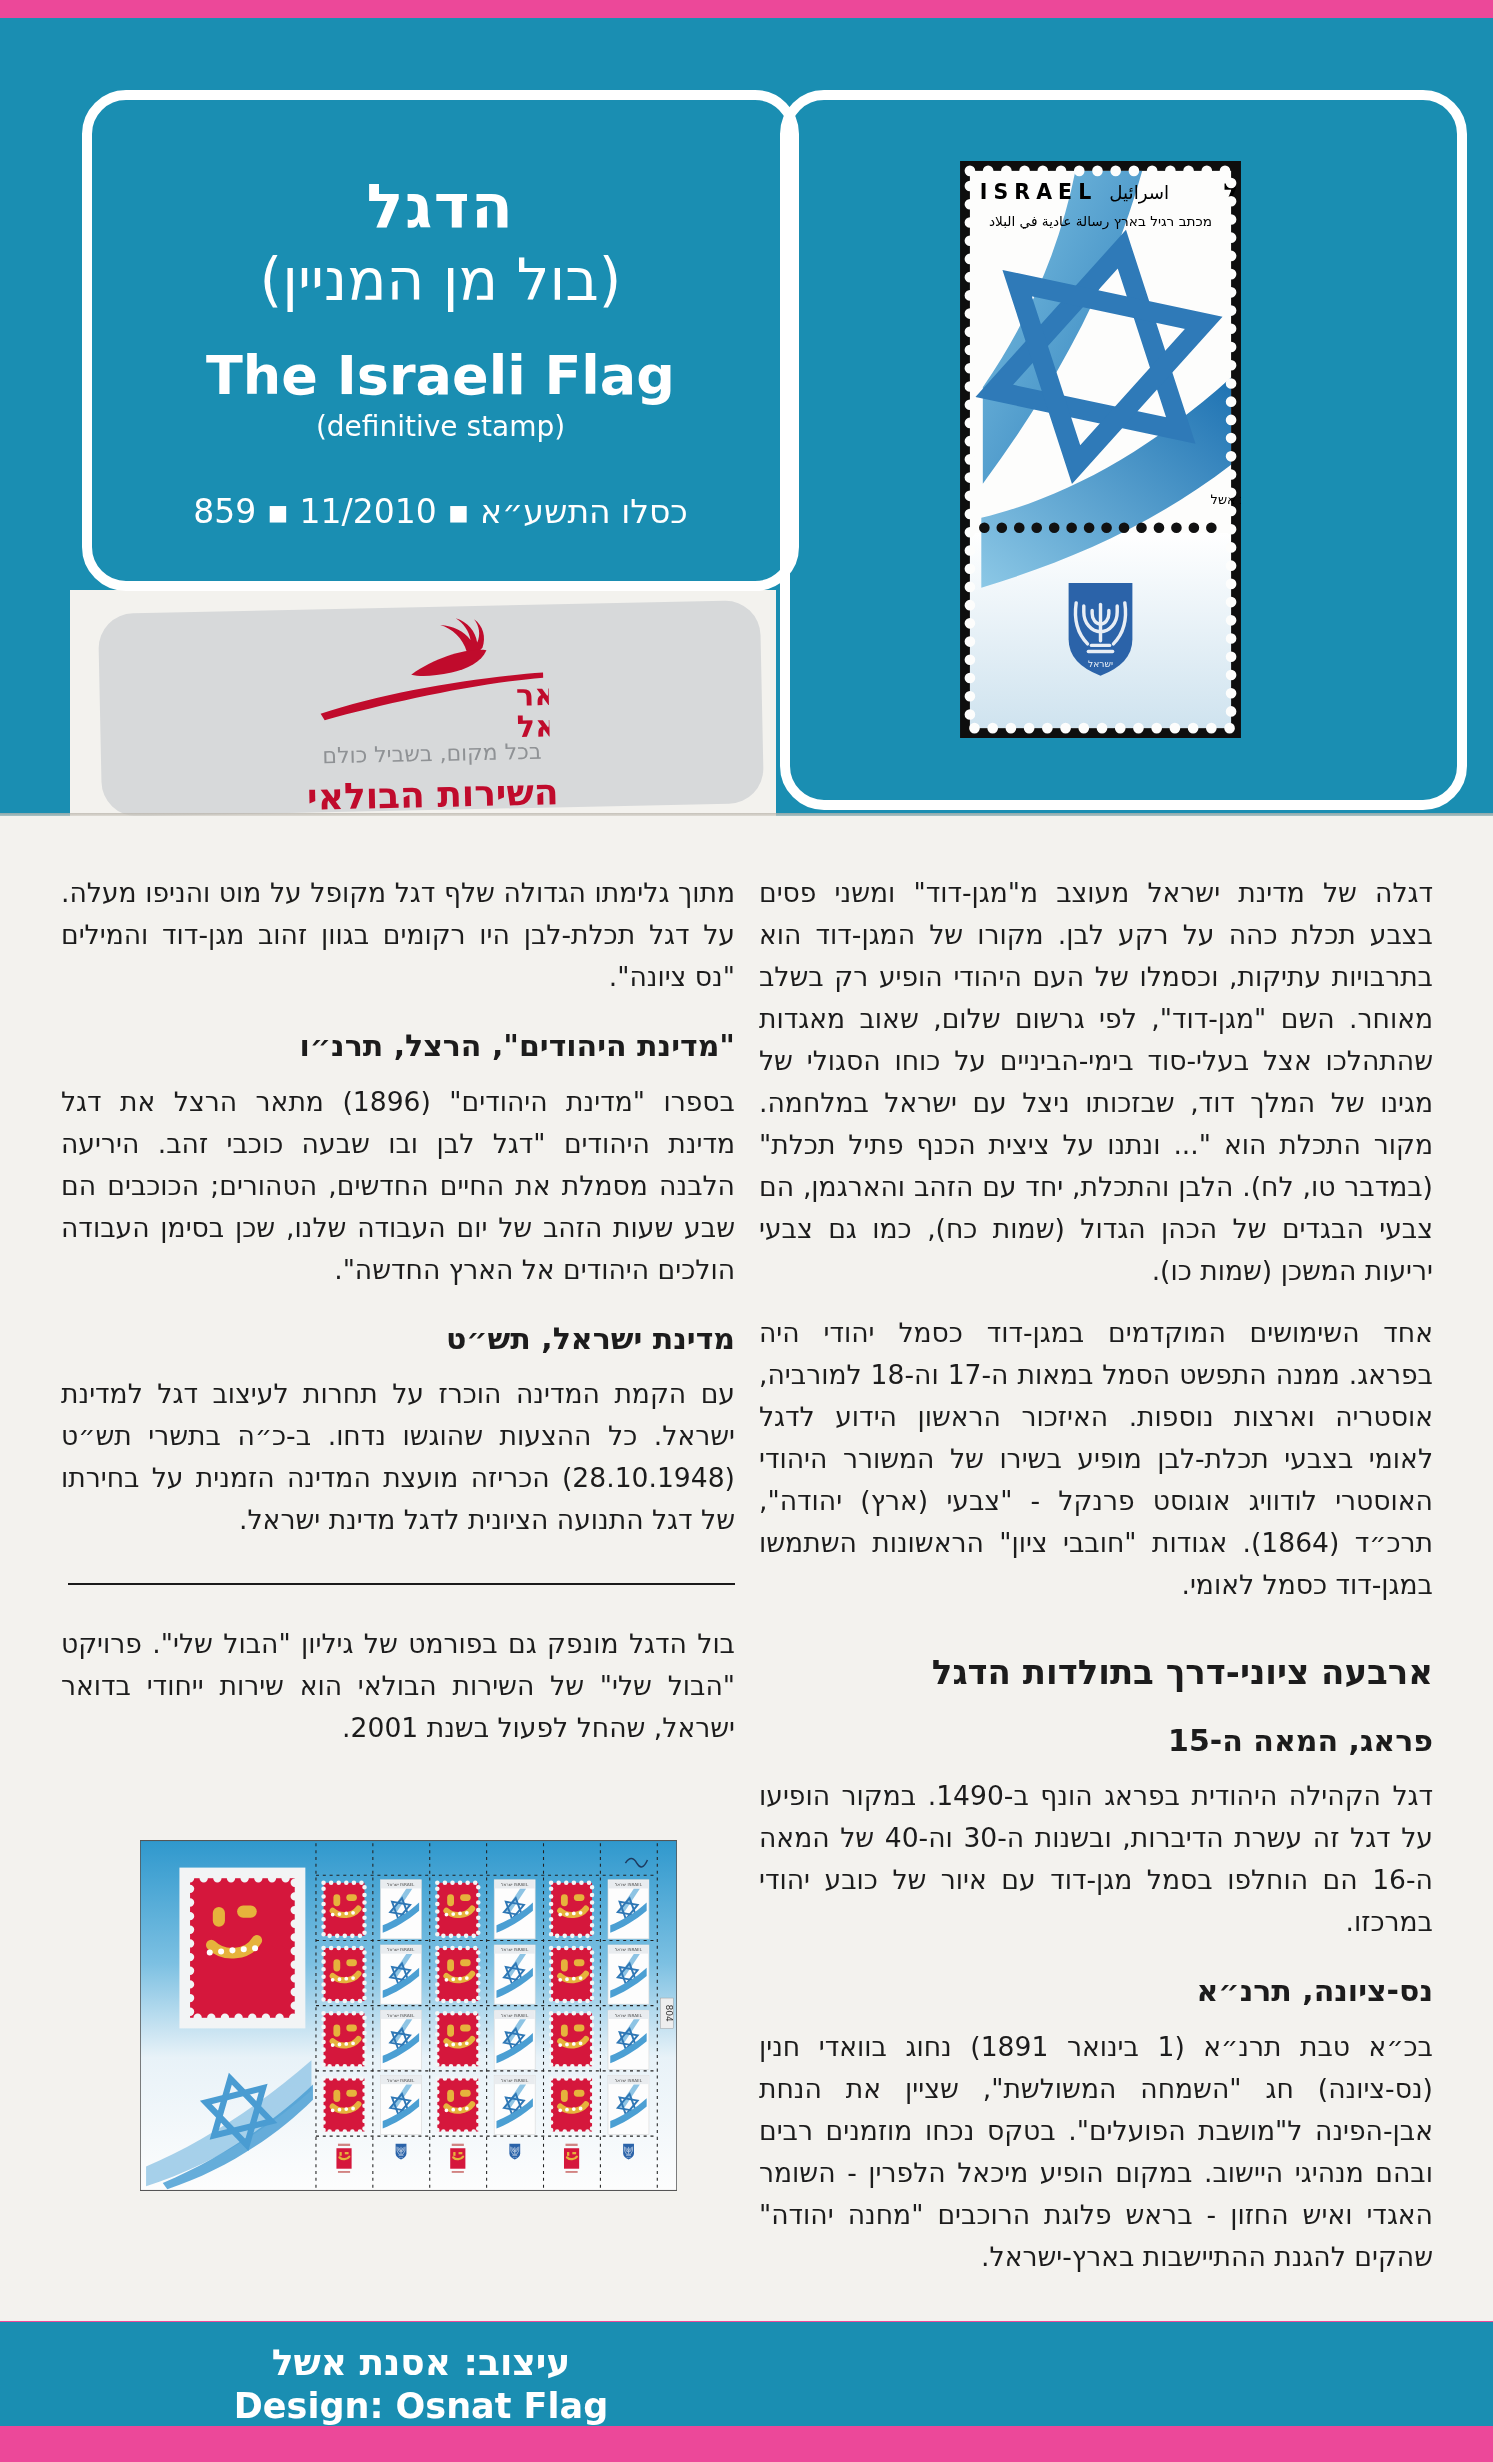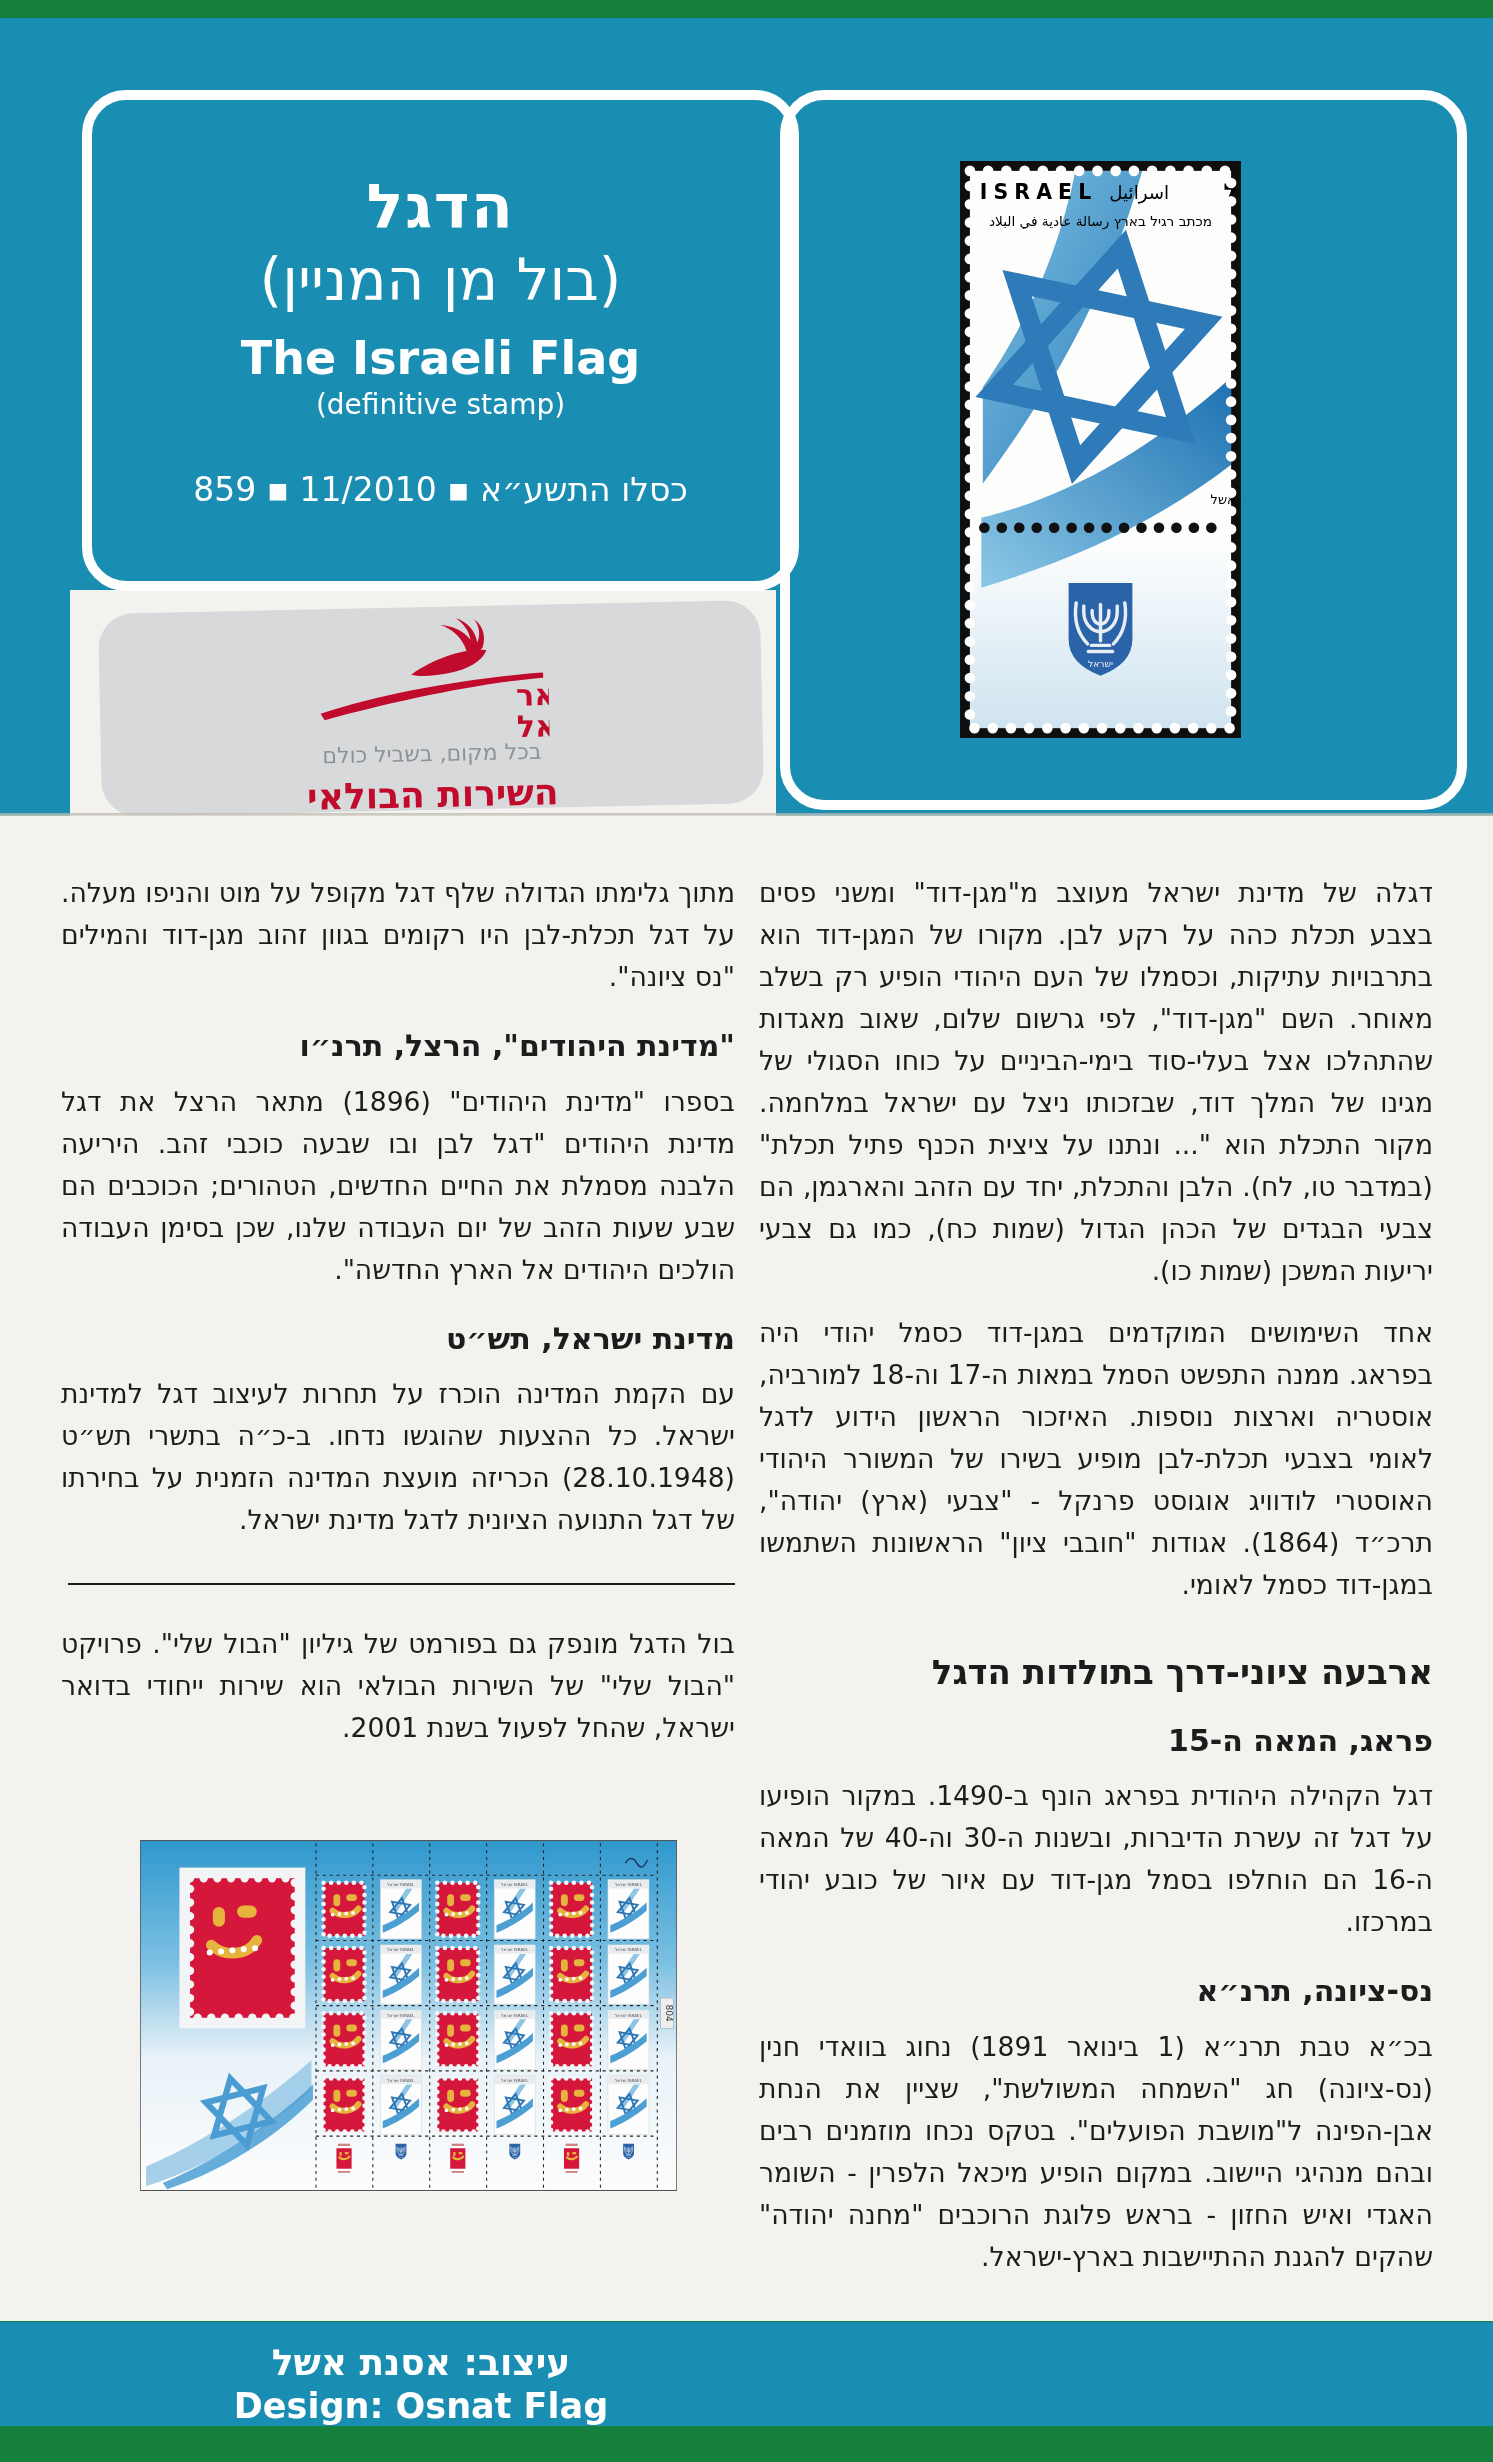--- a/index.html
+++ b/index.html
@@ -1,25 +1,25 @@
 <!DOCTYPE html>
 <html style="font-size:12px"><head>
 <meta charset="utf-8">
 <style>
   html,body{margin:0;padding:0;background:#e8e8e6;}
-  .page{position:relative;width:1493px;height:2462px;background:#15803d;overflow:hidden;
+  .page{position:relative;width:1493px;height:2462px;background:#ec4899;overflow:hidden;
         font-family:"DejaVu Sans","Liberation Sans",sans-serif;color:#1c1c1c;}
   
   .header-band{position:absolute;left:0;top:18px;width:1493px;height:798px;background:#1a8eb2;}
   .white-patch{position:absolute;left:70px;top:590px;width:706px;height:226px;background:#f3f2ee;}
   .title-box{position:absolute;left:82px;top:90px;width:697px;height:481px;
              border:10px solid #fff;border-radius:44px;color:#fff;text-align:center;}
   .t-he{font-size:61px;font-weight:bold;margin-top:70px;letter-spacing:1.5px;}
   .t-he-sub{font-size:58px;margin-top:4.6px;direction:rtl;}
-  .t-en{font-size:46px;font-weight:bold;margin-top:17px;}
+  .t-en{font-size:54px;font-weight:bold;margin-top:30px;}
   .t-en-sub{font-size:28px;margin-top:3px;}
   .t-issue{font-size:33px;margin-top:49px;direction:rtl;}
   .stamp-box{position:absolute;left:780px;top:90px;width:667px;height:700px;
              border:10px solid #fff;border-radius:44px;}
   .stamp-svg{position:absolute;left:170px;top:61px;}
   
   .logo-box{position:absolute;left:100px;top:607px;width:662px;height:203px;background:#d7d9da;
             border-radius:35px;transform:rotate(-1.2deg);text-align:center;overflow:hidden;}
   .logo-svg{display:block;margin:4.6px auto 0 auto;}
   .tagline{font-size:22px;color:#8f9295;direction:rtl;margin-top:-1.5px;}

